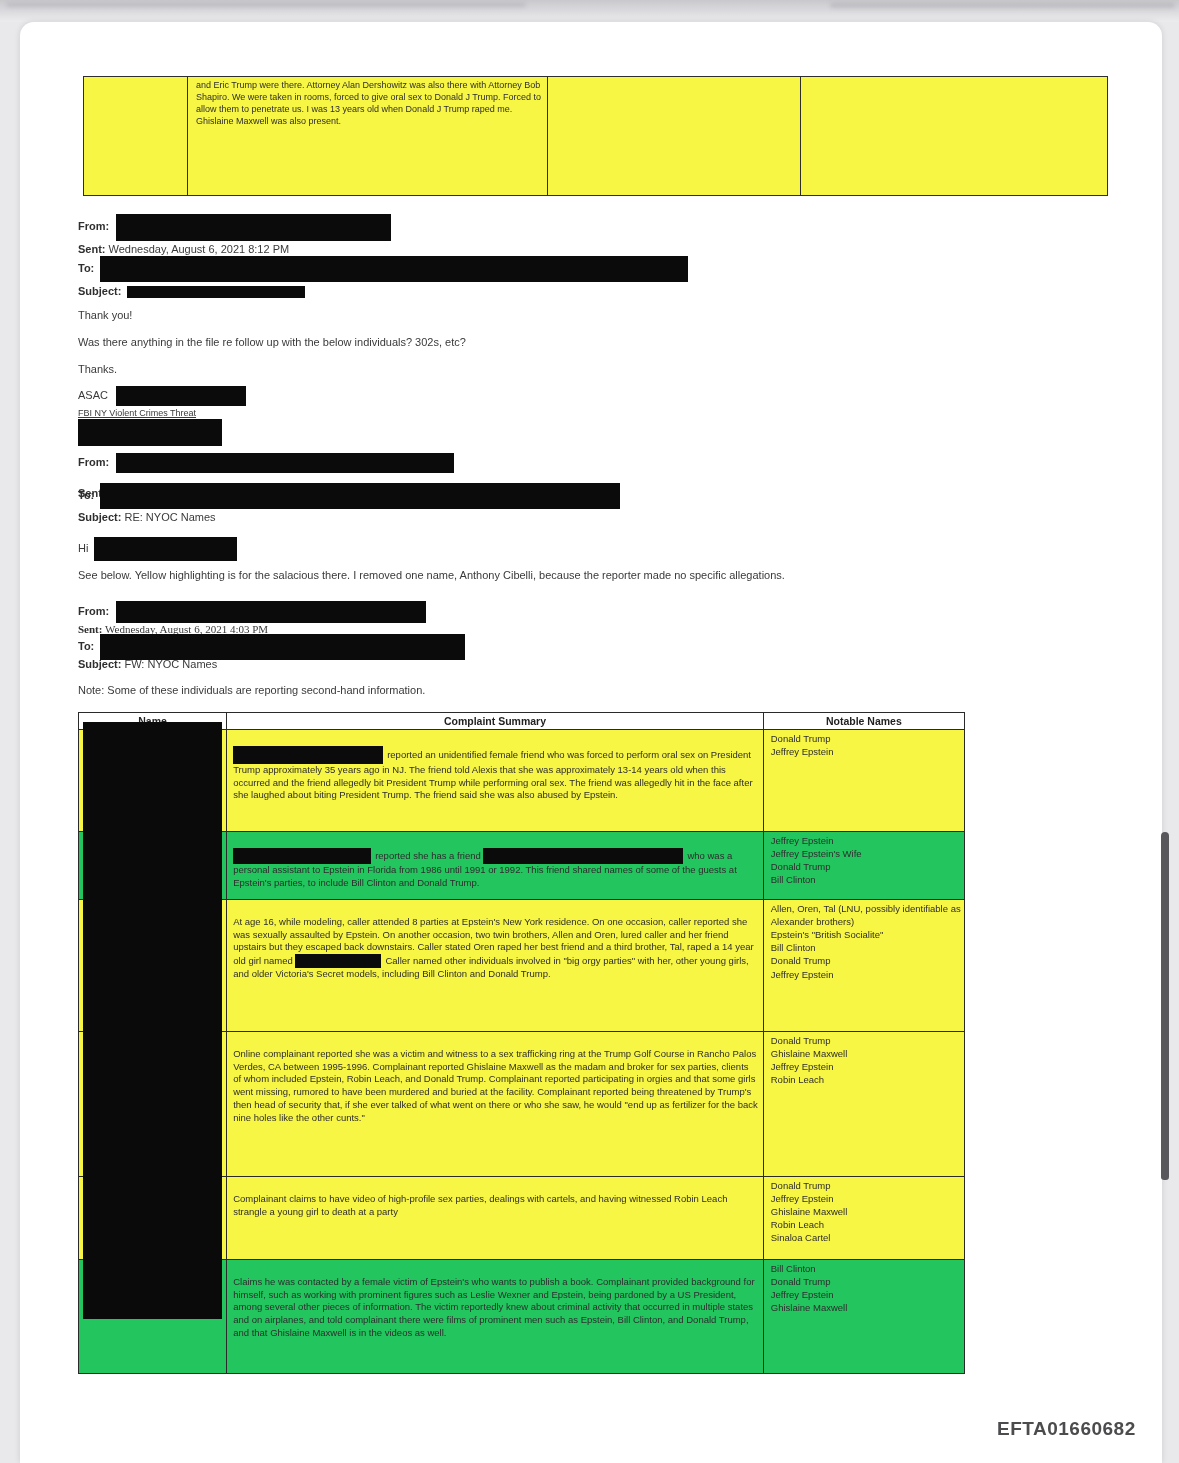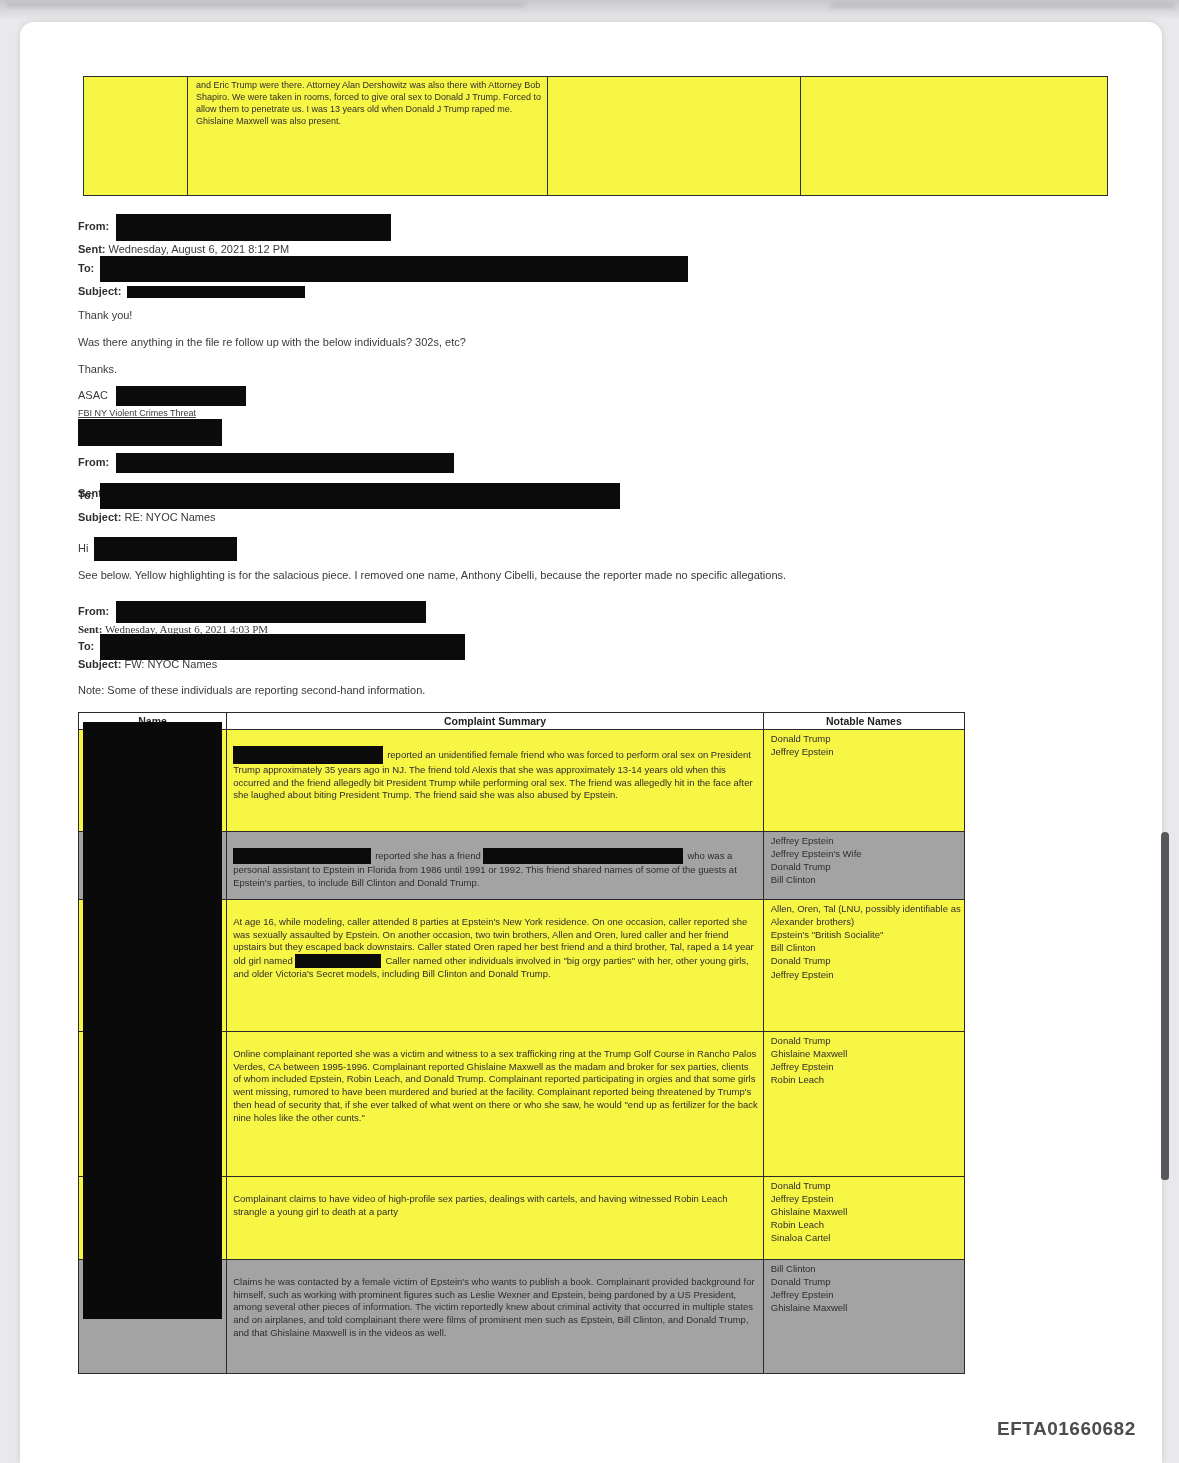--- a/index.html
+++ b/index.html
@@ -37,21 +37,21 @@
   .tt-c4{flex:1;}
   
   .line{position:absolute;left:58px;color:#3a3a3a;font-size:11px;white-space:nowrap;}
   .hdr-label{font-weight:bold;color:#2f2f2f;text-align:right;}
   .redact{display:inline-block;background:#0b0b0b;vertical-align:middle;}
   .body-text{font-size:11px;color:#3a3a3a;}
   .sig-small{font-size:9px;color:#3a3a3a;text-decoration:underline;}
   
   .main-table{
     position:absolute;left:58px;top:690px;width:887px;
-    border:1.5px solid #2a2a2a;border-collapse:collapse;background:#a3a3a3;
+    border:1.5px solid #2a2a2a;border-collapse:collapse;background:#22c55e;
   }
   .main-table td,.main-table th{
     border:1px solid #2a2a2a;vertical-align:top;box-sizing:border-box;
   }
   .main-table th{
     font-size:10.5px;color:#222;text-align:center;padding:2px 0;background:#fff;
   }
   .col-name{width:148px;}
   .col-summary{width:536px;}
   .col-notable{width:201px;}
@@ -127,21 +127,21 @@
     <span class="redact" style="width:520px;height:26px;margin-left:3px;"></span>
   </div>
   <div class="line" style="top:489px;">
     <span class="hdr-label">Subject:</span>
     <span>RE: NYOC Names</span>
   </div>
   <div class="line" style="top:515px;">
     <span>Hi</span>
     <span class="redact" style="width:143px;height:24px;margin-left:3px;"></span>
   </div>
-  <div class="line body-text" style="top:547px;">See below. Yellow highlighting is for the salacious piece. I removed one name, Anthony Cibelli, because the reporter made no specific allegations.</div>
+  <div class="line body-text" style="top:547px;">See below. Yellow highlighting is for the salacious there. I removed one name, Anthony Cibelli, because the reporter made no specific allegations.</div>
 
   <div class="line" style="top:579px;">
     <span class="hdr-label">From:</span>
     <span class="redact" style="width:310px;height:22px;margin-left:4px;"></span>
   </div>
   <div class="line" style="top:601px;font-family:Liberation Serif, serif;">
     <span class="hdr-label">Sent:</span>
     <span>Wednesday, August 6, 2021 4:03 PM</span>
   </div>
   <div class="line" style="top:612px;">

